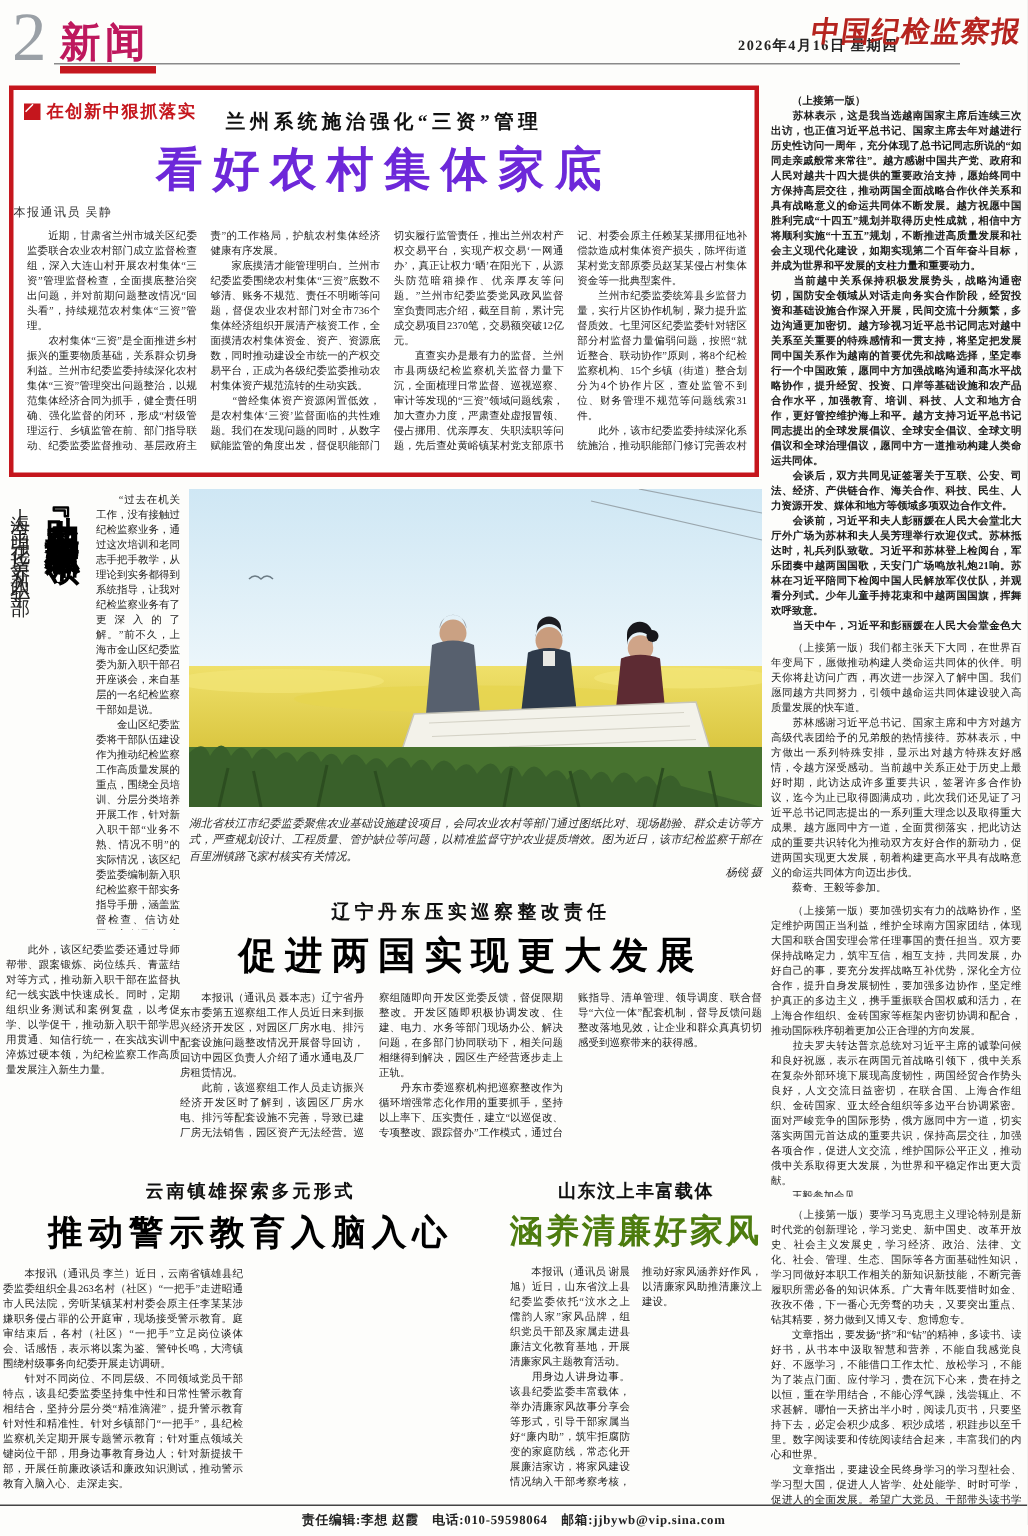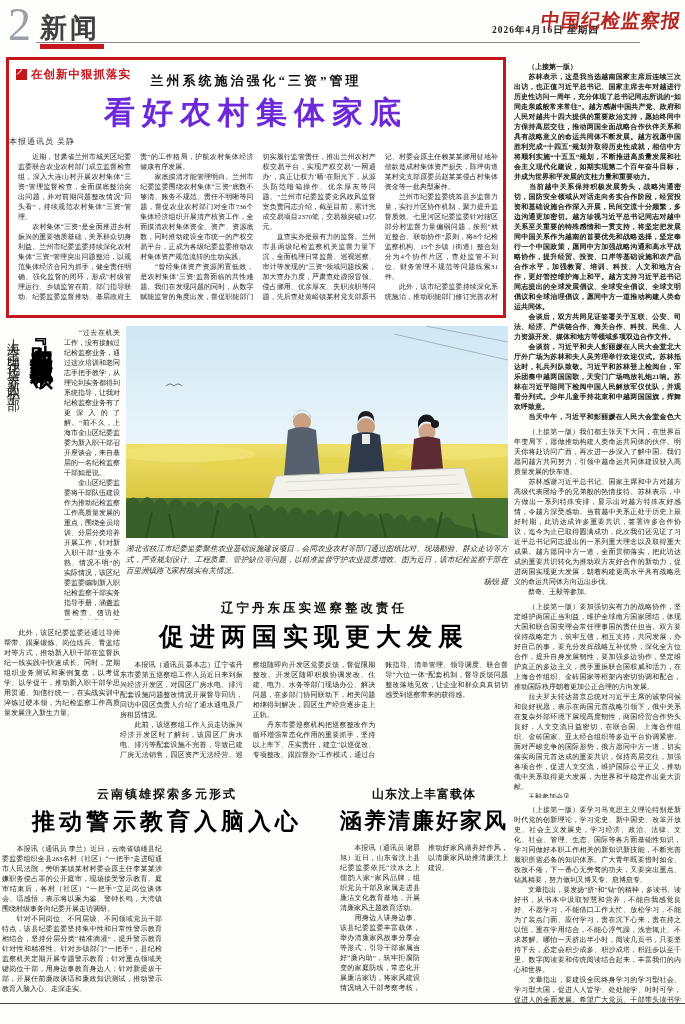--- a/index.html
+++ b/index.html
@@ -2,21 +2,21 @@
 <html><head>
 <meta charset="utf-8">
 <style>
   * { margin:0; padding:0; box-sizing:border-box; }
   html,body { background:#e9e9e9; }
   body { font-family:"Liberation Serif", serif; }
   .page { position:relative; width:685px; height:1024px; background:#fdfdfb; margin:0 auto; overflow:hidden; color:#111; }
 
   
   .pagenum { position:absolute; left:8px; top:2px; font-size:46px; color:#9aa0a6; font-weight:400; line-height:1; }
-  .section-title { position:absolute; left:40px; top:10px; font-size:27px; font-weight:700; letter-spacing:3px; color:#404040; }
+  .section-title { position:absolute; left:40px; top:10px; font-size:27px; font-weight:700; letter-spacing:3px; color:#be185d; }
   .header-rule { position:absolute; left:36px; top:42px; width:604px; height:1px; background:#8a8a8a; }
   .section-underline { position:absolute; left:40px; top:44px; width:64px; height:5px; background:#c5161d; }
   .date-text { position:absolute; left:492px; top:24px; font-size:9.5px; font-weight:700; color:#222; letter-spacing:1px; }
   .masthead { position:absolute; right:4px; top:8px; font-size:19px; font-weight:900; color:#b5241f; letter-spacing:1px; transform:skewX(-8deg); font-family:"Liberation Serif", serif; }
 
   
   .bodytext { font-size:7px; line-height:10px; text-align:justify; white-space:pre-line; color:#1c1c1c; overflow:hidden; }
 
   
   .lead-box { position:absolute; left:6px; top:57px; width:500px; height:261px; border:3px solid #c5161d; background:#fff; }
@@ -54,21 +54,21 @@
   .a2-body { margin-top:7px; height:108px; column-count:3; column-gap:10px; column-fill:auto; }
 
   
   .article3 { position:absolute; left:2px; top:786px; width:330px; height:212px; }
   .a3-kicker { text-align:center; font-size:12px; font-weight:700; letter-spacing:2px; color:#111; }
   .a3-headline { text-align:center; font-size:23px; font-weight:900; letter-spacing:4px; color:#000; margin-top:3px; }
   .a3-body { margin-top:7px; height:154px; column-count:2; column-gap:10px; column-fill:auto; }
 
   .article4 { position:absolute; left:340px; top:786px; width:168px; height:212px;font-family:Liberation Serif, serif; }
   .a4-kicker { text-align:center; font-size:12px; font-weight:700; letter-spacing:1px; color:#111; }
-  .a4-headline { text-align:center; font-size:22px; font-weight:900; letter-spacing:2px; color:#000000; margin-top:3px; }
+  .a4-headline { text-align:center; font-size:22px; font-weight:900; letter-spacing:2px; color:#4d7c0f; margin-top:3px; }
   .a4-body { margin-top:7px; height:152px; column-count:2; column-gap:8px; column-fill:auto; }
 
   
   .footer-rule { position:absolute; left:0; top:1003px; width:685px; height:1px; background:#444; }
   .footer-text { position:absolute; left:0; top:1008px; width:685px; text-align:center; font-size:8.5px; font-weight:700; color:#222; letter-spacing:0.5px; }
 </style>
 </head>
 <body>
 
 <div class="page">
@@ -194,14 +194,15 @@
   </div>
 
   <div class="article4">
     <div class="a4-kicker">山东汶上丰富载体</div>
     <div class="a4-headline">涵养清廉好家风</div>
     <div class="a4-body bodytext">　　本报讯（通讯员 谢晨旭）近日，山东省汶上县纪委监委依托“汶水之上 儒韵人家”家风品牌，组织党员干部及家属走进县廉洁文化教育基地，开展清廉家风主题教育活动。
 　　用身边人讲身边事。该县纪委监委丰富载体，举办清廉家风故事分享会等形式，引导干部家属当好“廉内助”，筑牢拒腐防变的家庭防线，常态化开展廉洁家访，将家风建设情况纳入干部考察考核，推动好家风涵养好作风，以清廉家风助推清廉汶上建设。</div>
   </div>
 
   <div class="footer-rule"></div>
+  <div class="footer-text">责任编辑:李想 赵霞　电话:010-59598064　邮箱:jjbywb@vip.sina.com</div>
 
 </div>
 
 </body></html>

